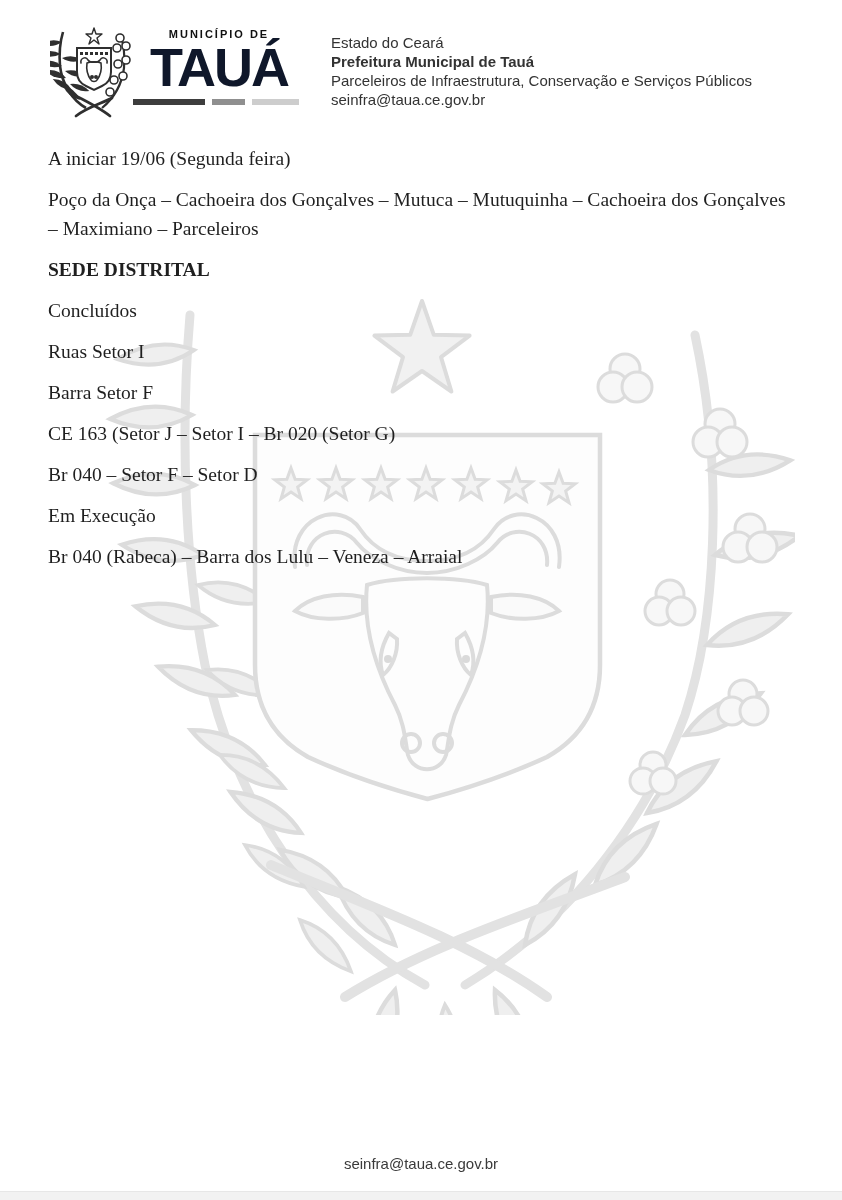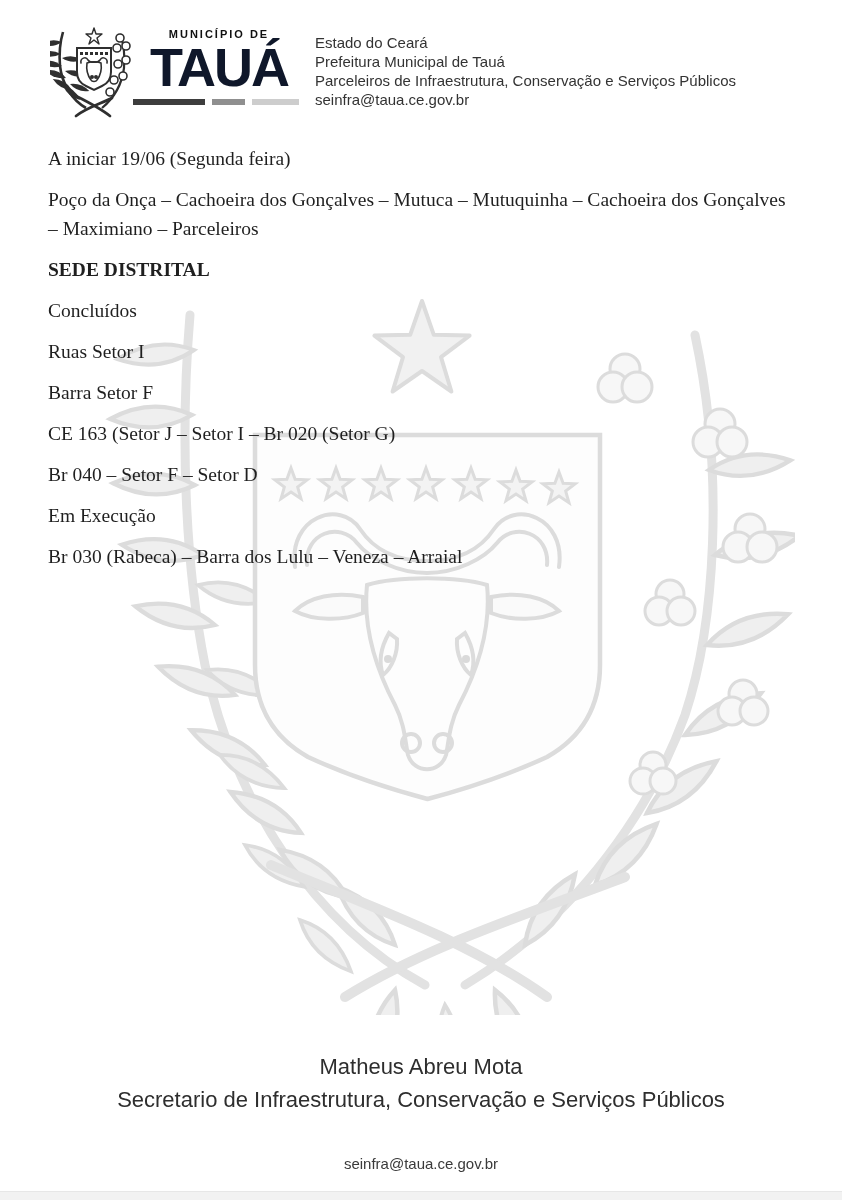--- a/index.html
+++ b/index.html
@@ -21,24 +21,24 @@
   .crest{position:absolute;left:50px;top:26px;width:88px;height:96px;}
   .logotype{position:absolute;left:133px;top:28px;width:172px;text-align:center;
     font-family:"Liberation Sans","DejaVu Sans",sans-serif;}
   .municipio{font-size:11px;font-weight:700;letter-spacing:2px;color:#101010;white-space:nowrap;}
   .cityname{font-size:54px;font-weight:800;letter-spacing:-2px;line-height:1.0;color:#0f172a;margin-top:0px;}
   .logobar{display:flex;gap:7px;margin-top:5px;}
   .logobar span{height:6px;display:block;}
   .seg1{width:72px;background:#3d3d3d;}
   .seg2{width:33px;background:#8f8f8f;}
   .seg3{width:47px;background:#cdcdcd;}
-  .org{position:absolute;left:315px;top:33px;width:500px;
+  .org{position:absolute;left:331px;top:33px;width:500px;
     font-family:"Liberation Sans","DejaVu Sans",sans-serif;
     font-size:15px;line-height:19px;color:#333333;}
-  .org .b{font-weight:400;}
+  .org .b{font-weight:700;}
   
   .letter-body{position:absolute;left:48px;top:132px;width:746px;z-index:1;
     font-size:19.5px;line-height:29px;color:#1f1f1f;}
   .letter-body p{margin:12px 0 7px 0;}
   .bold{font-weight:700;}
   .note{margin-top:145px !important;line-height:30px;text-indent:46px;}
   
   .signature{position:absolute;left:0;top:1050px;width:842px;text-align:center;z-index:2;
     font-family:"Liberation Sans","DejaVu Sans",sans-serif;
     font-size:22px;line-height:33px;color:#2e2e2e;}
@@ -234,26 +234,22 @@
   <main class="letter-body">
     <p>A iniciar 19/06 (Segunda feira)</p>
     <p>Poço da Onça – Cachoeira dos Gonçalves – Mutuca – Mutuquinha – Cachoeira dos Gonçalves – Maximiano – Parceleiros</p>
     <p class="bold">SEDE DISTRITAL</p>
     <p>Concluídos</p>
     <p>Ruas Setor I</p>
     <p>Barra Setor F</p>
     <p>CE 163 (Setor J – Setor I – Br 020 (Setor G)</p>
     <p>Br 040 – Setor F – Setor D</p>
     <p>Em Execução</p>
-    <p>Br 030 (Rabeca) – Barra dos Lulu – Veneza – Arraial</p>
+    <p>Br 040 (Rabeca) – Barra dos Lulu – Veneza – Arraial</p>
   </main>
 
-  <div class="signature">
-    <div>Matheus Abreu Mota</div>
-    <div>Secretario de Infraestrutura, Conservação e Serviços Públicos</div>
-  </div>
 
   <div class="footer">
     <span>seinfra@taua.ce.gov.br</span>
   </div>
 
   <div class="bottom-band"></div>
 </div>
 
 </body></html>

